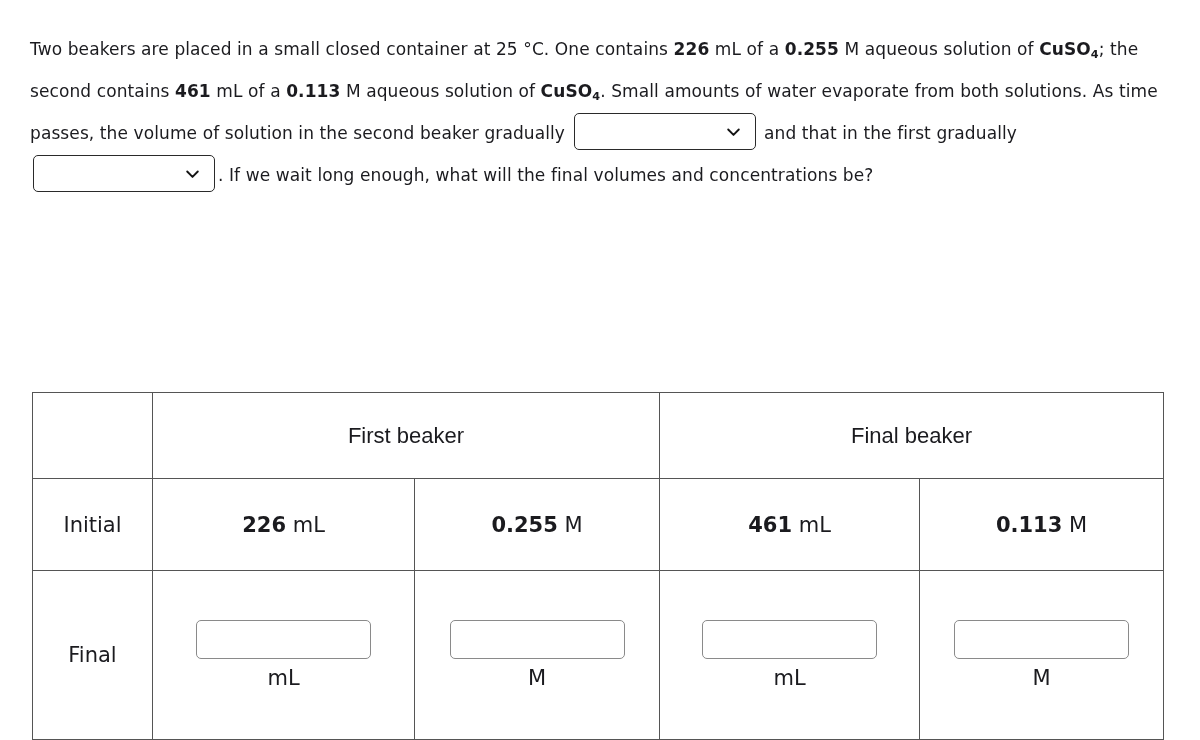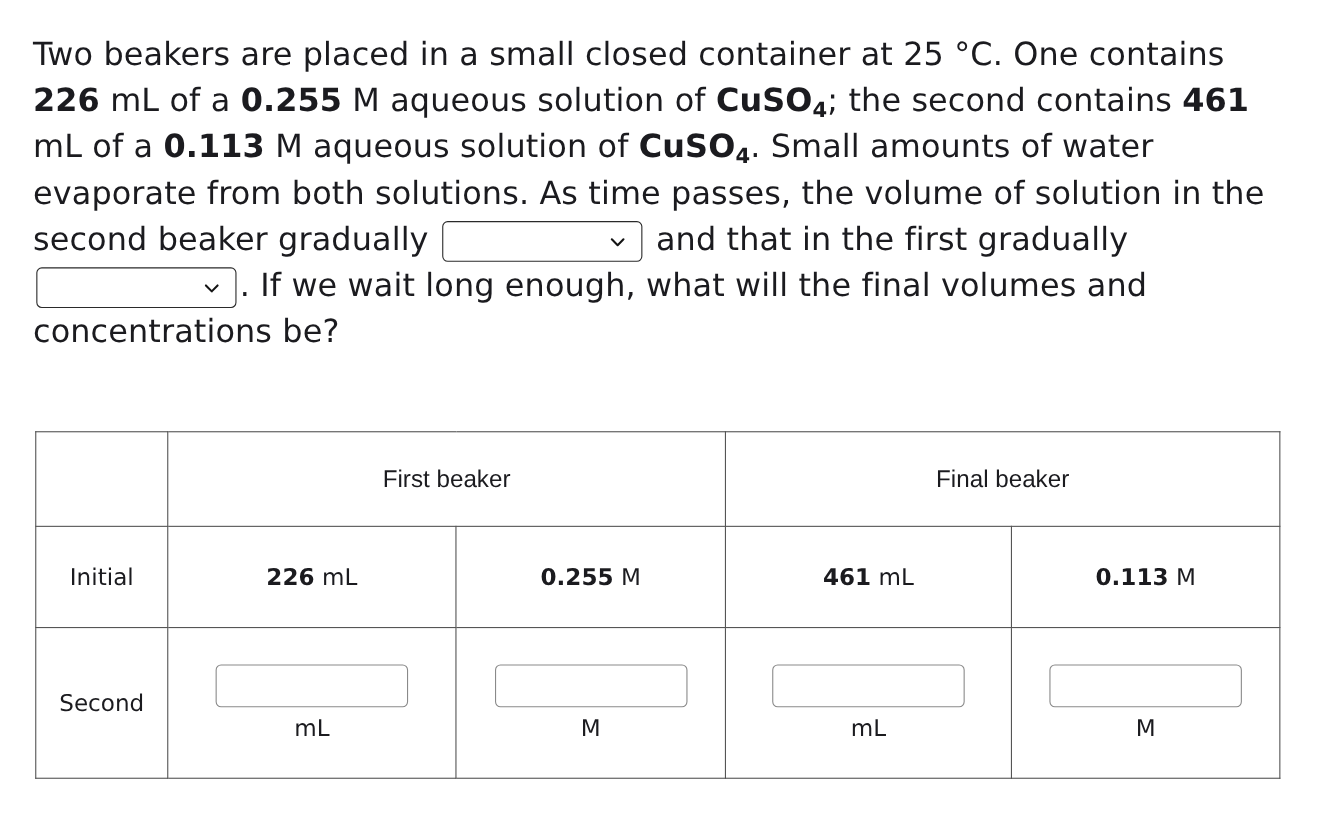--- a/index.html
+++ b/index.html
@@ -15,21 +15,21 @@
     color: #181818;
     overflow: hidden;
   }
 
   
   #question {
     position: absolute;
     left: 30px;
     top: 28px;
     width: 1145px;
-    font-size: 29px;
+    font-size: 17px;
     line-height: 42px;
     letter-spacing: 0.1px;
     color: #1b1b1f;
   }
   #question .b { font-weight: bold; }
   #question sub {
     font-size: 0.66em;
     vertical-align: -0.28em;
     line-height: 0;
     font-weight: bold;
@@ -74,21 +74,21 @@
     top: 392px;
     width: 1131px;
     border-collapse: collapse;
     table-layout: fixed;
     font-family: "Liberation Sans", "DejaVu Sans", sans-serif;
   }
   #beaker-table td {
     border: 1.5px solid #555555;
     text-align: center;
     vertical-align: middle;
-    padding: 0;
+    padding: 16px;
     color: #1b1b1f;
   }
   .col-label  { width: 120px; }
   .col-vol-1  { width: 262px; }
   .col-con-1  { width: 245px; }
   .col-vol-2  { width: 260px; }
   .col-con-2  { width: 244px; }
 
   .hdr-blank  { height: 86px; }
   .hdr-cell {
@@ -169,21 +169,21 @@
 
     <tr class="row-initial">
       <td class="rowlabel">Initial</td>
       <td class="val"><span class="num">226</span><span class="unit"> mL</span></td>
       <td class="val"><span class="num">0.255</span><span class="unit"> M</span></td>
       <td class="val"><span class="num">461</span><span class="unit"> mL</span></td>
       <td class="val"><span class="num">0.113</span><span class="unit"> M</span></td>
     </tr>
 
     <tr class="row-final">
-      <td class="rowlabel">Second</td>
+      <td class="rowlabel">Final</td>
       <td>
         <div class="final-cell">
           <input class="txtbox" type="text" value="" style="">
           <span class="unit-label">mL</span>
         </div>
       </td>
       <td>
         <div class="final-cell">
           <input class="txtbox" type="text" value="" style="">
           <span class="unit-label">M</span>

